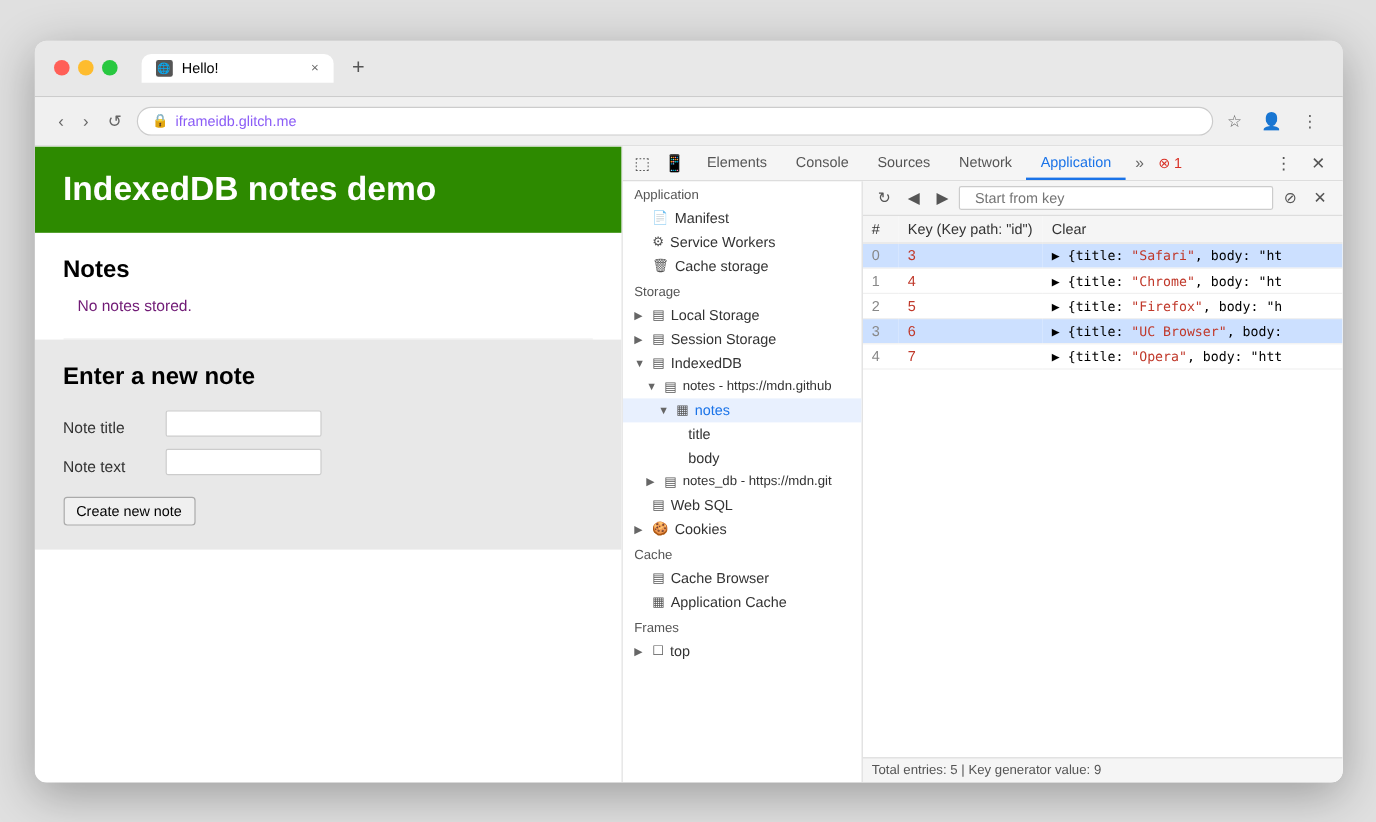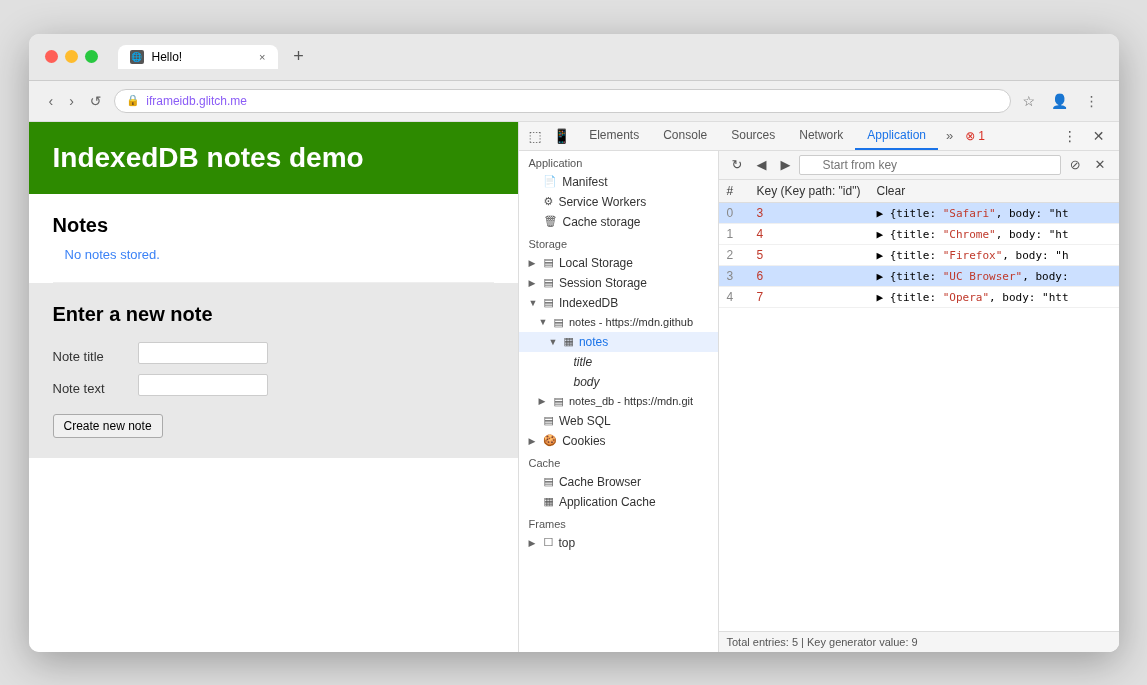--- a/index.html
+++ b/index.html
@@ -177,21 +177,21 @@
       border-bottom: 1px solid #eee;
     }
 
     .notes-section h2 {
       font-size: 20px;
       font-weight: bold;
       margin-bottom: 10px;
     }
 
     .notes-empty {
-      color: #3b82f6;
+      color: #701a75;
       margin-left: 12px;
     }
 
     .new-note-section {
       background: #e8e8e8;
       margin: 0 -24px;
       padding: 20px 24px;
     }
 
     .new-note-section h2 {
@@ -337,21 +337,21 @@
     }
 
     .sidebar-item .icon {
       font-size: 11px;
       color: #555;
     }
 
     .sidebar-item-l1 { padding-left: 10px; }
     .sidebar-item-l2 { padding-left: 20px; }
     .sidebar-item-l3 { padding-left: 30px; }
-    .sidebar-item-l4 { padding-left: 40px; font-style: italic; }
+    .sidebar-item-l4 { padding-left: 40px; }
 
     
     .devtools-main {
       flex: 1;
       display: flex;
       flex-direction: column;
       overflow: hidden;
     }
 
     .devtools-toolbar {
@@ -368,21 +368,21 @@
       border: none;
       cursor: pointer;
       color: #555;
       font-size: 13px;
       padding: 2px 5px;
     }
 
     .toolbar-search {
       flex: 1;
       border: 1px solid #ccc;
-      padding: 2px 22px;
+      padding: 2px 12px;
       font-size: 12px;
       border-radius: 2px;
     }
 
     .toolbar-clear {
       background: none;
       border: none;
       cursor: pointer;
       color: #555;
       font-size: 13px;

